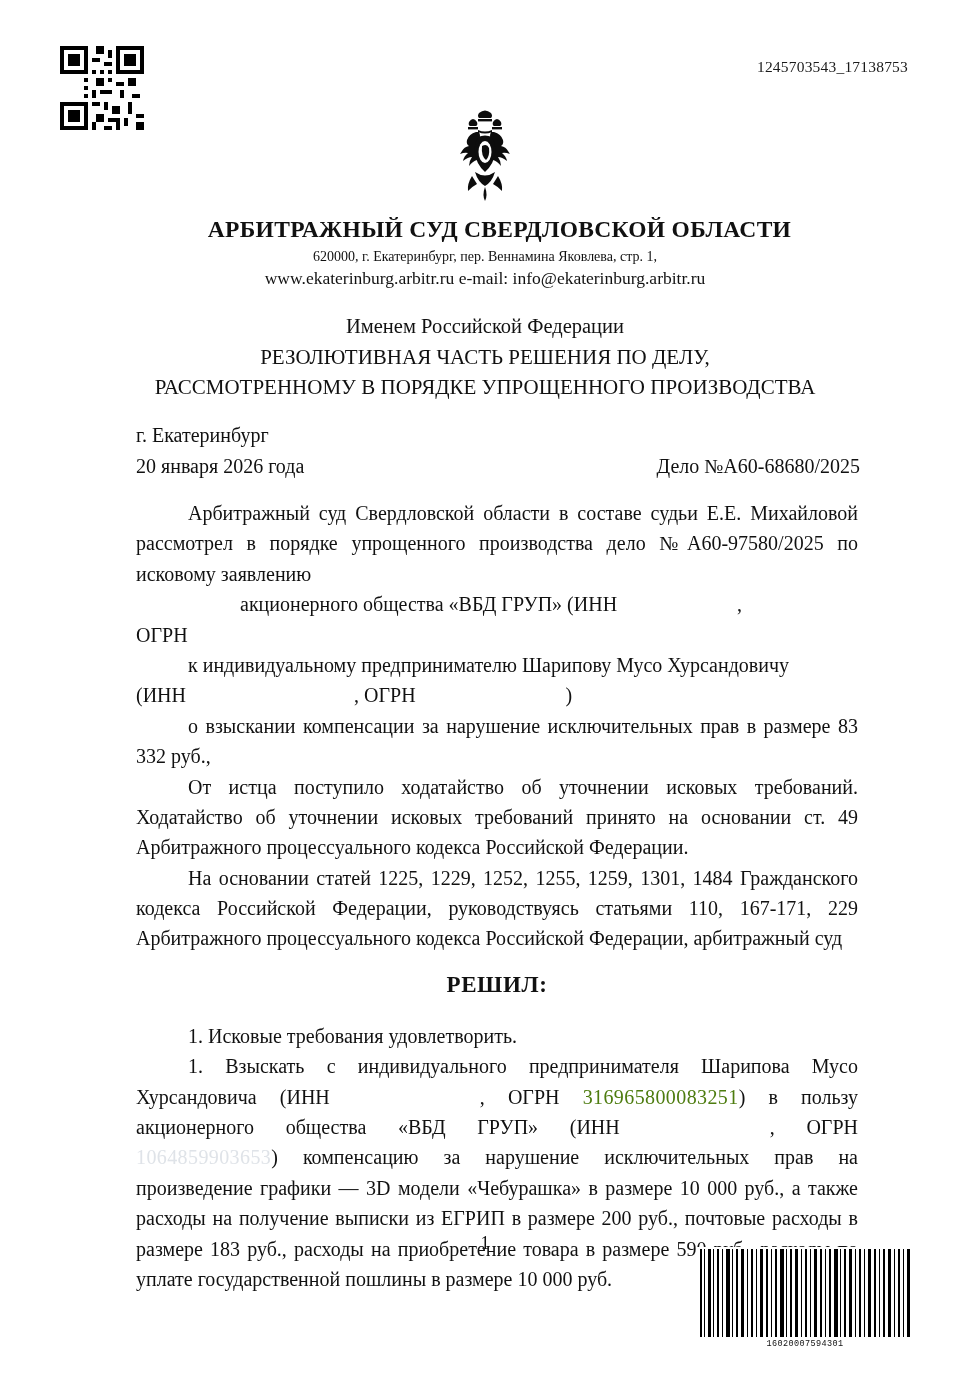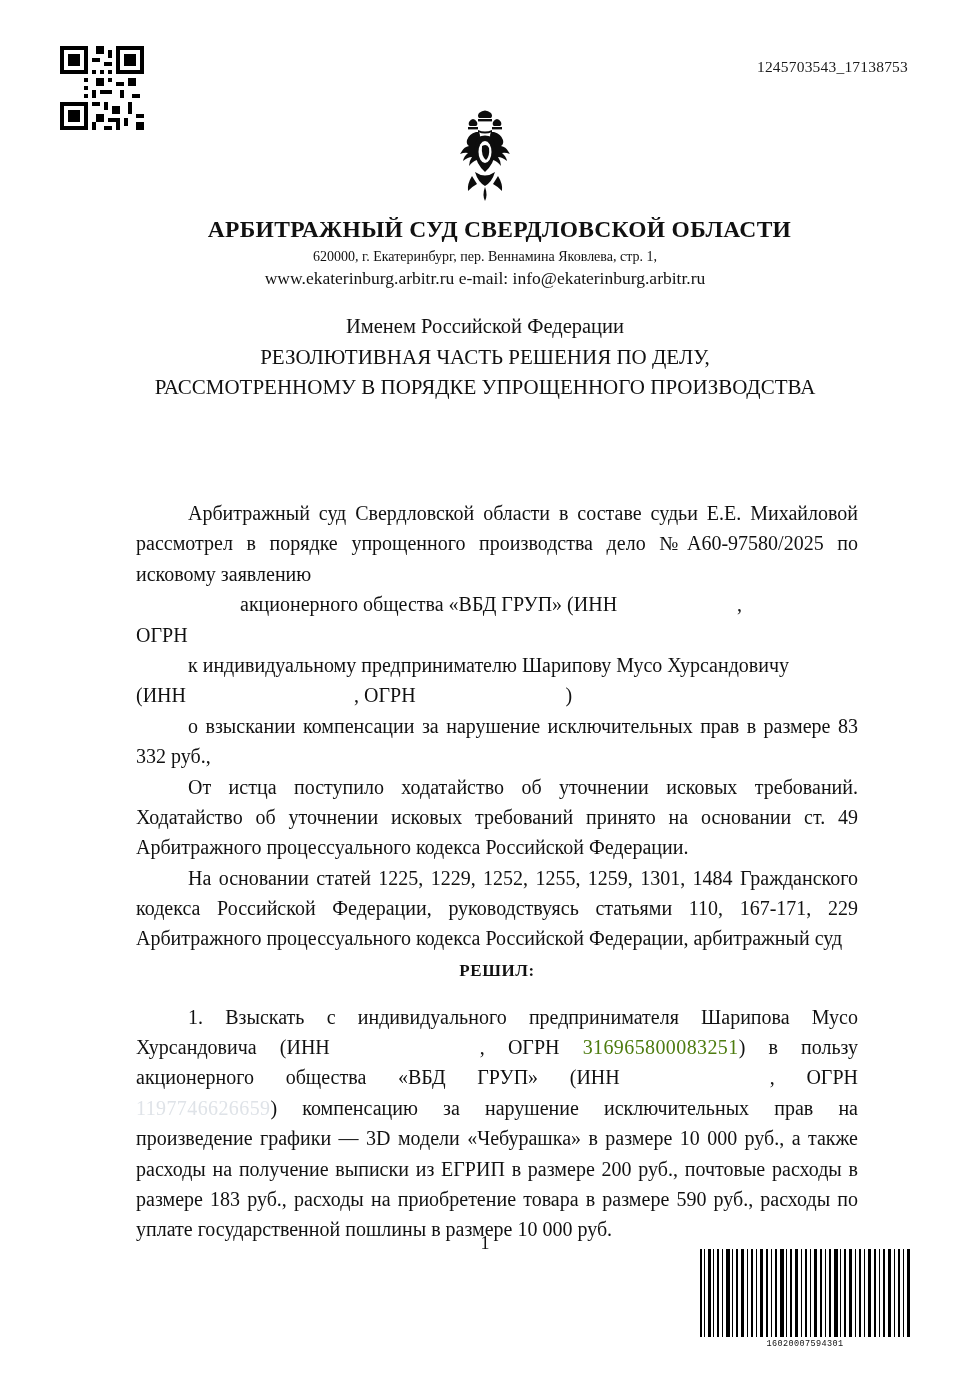--- a/index.html
+++ b/index.html
@@ -142,22 +142,22 @@
   
   .ghost {
     color: #4d7c0f;
     letter-spacing: 0.4px;
   }
   .ghost.faint { color: #dfe3e8; }
 
   .resolved {
     text-align: center;
     font-weight: bold;
-    font-size: 17px;
-    margin: 4px 0 18px 0;
+    font-size: 23px;
+    margin: 14px 0 18px 0;
     letter-spacing: 0.6px;
   }
 
   
   .page-number {
     position: absolute;
     left: 0;
     right: 0;
     top: 1233px;
     text-align: center;
@@ -282,20 +282,27 @@
     <div class="court-addr">620000, г. Екатеринбург, пер. Веннамина Яковлева, стр. 1,</div>
     <div class="court-web">www.ekaterinburg.arbitr.ru e-mail: info@ekaterinburg.arbitr.ru</div>
   </div>
 
   <div class="titleblock">
     <div class="title-line1">Именем Российской Федерации</div>
     <div class="title-line2">РЕЗОЛЮТИВНАЯ ЧАСТЬ РЕШЕНИЯ ПО ДЕЛУ,</div>
     <div class="title-line3">РАССМОТРЕННОМУ В ПОРЯДКЕ УПРОЩЕННОГО ПРОИЗВОДСТВА</div>
   </div>
 
+  <div class="meta">
+    <div class="city">г. Екатеринбург</div>
+    <div class="row2">
+      <span>20 января 2026 года</span>
+      <span class="case-no">Дело №А60-68680/2025</span>
+    </div>
+  </div>
 
   <div class="body">
 
     <p>Арбитражный суд Свердловской области в составе судьи Е.Е. Михайловой рассмотрел в порядке упрощенного производства дело №А60-97580/2025 по исковому заявлению</p>
 
     <p>
       <span style="display:inline-block; width:100%;">
         <span>акционерного общества «ВБД ГРУП» (ИНН</span><span class="redact w1"></span>,
       </span>
       <span class="noindent" style="display:block; text-indent:0;">
@@ -309,25 +316,26 @@
     </p>
 
     <p>о взыскании компенсации за нарушение исключительных прав в размере 83 332 руб.,</p>
 
     <p>От истца поступило ходатайство об уточнении исковых требований. Ходатайство об уточнении исковых требований принято на основании ст. 49 Арбитражного процессуального кодекса Российской Федерации.</p>
 
     <p>На основании статей 1225, 1229, 1252, 1255, 1259, 1301, 1484 Гражданского кодекса Российской Федерации, руководствуясь статьями 110, 167-171, 229 Арбитражного процессуального кодекса Российской Федерации, арбитражный суд</p>
 
     <div class="resolved">РЕШИЛ:</div>
 
+    <p>1. Исковые требования удовлетворить.</p>
 
     <p>
       <span>1. Взыскать с индивидуального предпринимателя Шарипова Мусо Хурсандовича (ИНН</span><span class="redact w2"></span><span>, ОГРН</span>
       <span class="ghost">316965800083251</span><span>) в пользу акционерного общества «ВБД ГРУП» (ИНН</span><span class="redact w2"></span><span>, ОГРН</span>
-      <span class="ghost faint">1197746626659</span><span>) компенсацию за нарушение исключительных прав на произведение графики — 3D модели «Чебурашка» в размере 10 000 руб., а также расходы на получение выписки из ЕГРИП в размере 200 руб., почтовые расходы в размере 183 руб., расходы на приобретение товара в размере 590 руб., расходы по уплате государственной пошлины в размере 10 000 руб.</span>
+      <span class="ghost faint">1064859903653</span><span>) компенсацию за нарушение исключительных прав на произведение графики — 3D модели «Чебурашка» в размере 10 000 руб., а также расходы на получение выписки из ЕГРИП в размере 200 руб., почтовые расходы в размере 183 руб., расходы на приобретение товара в размере 590 руб., расходы по уплате государственной пошлины в размере 10 000 руб.</span>
     </p>
 
   </div>
 
   <div class="page-number">1</div>
 
   <div class="barcode">
     <svg width="218" height="92" viewBox="0 0 218 92" shape-rendering="crispEdges">
       <rect width="218" height="92" fill="#ffffff"></rect>
       <g fill="#000000">

